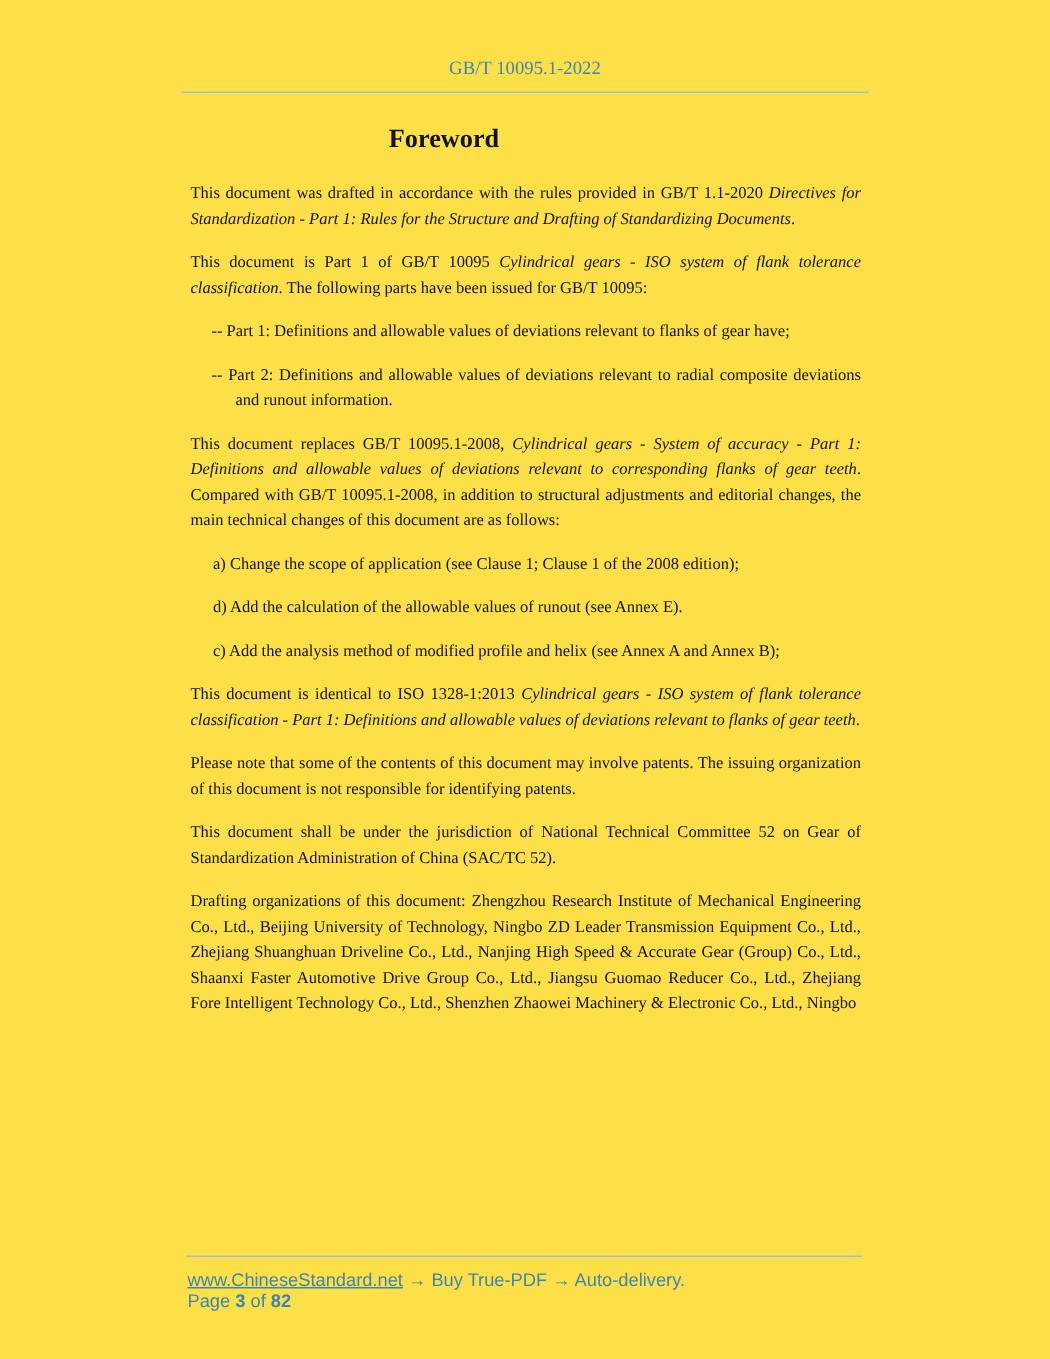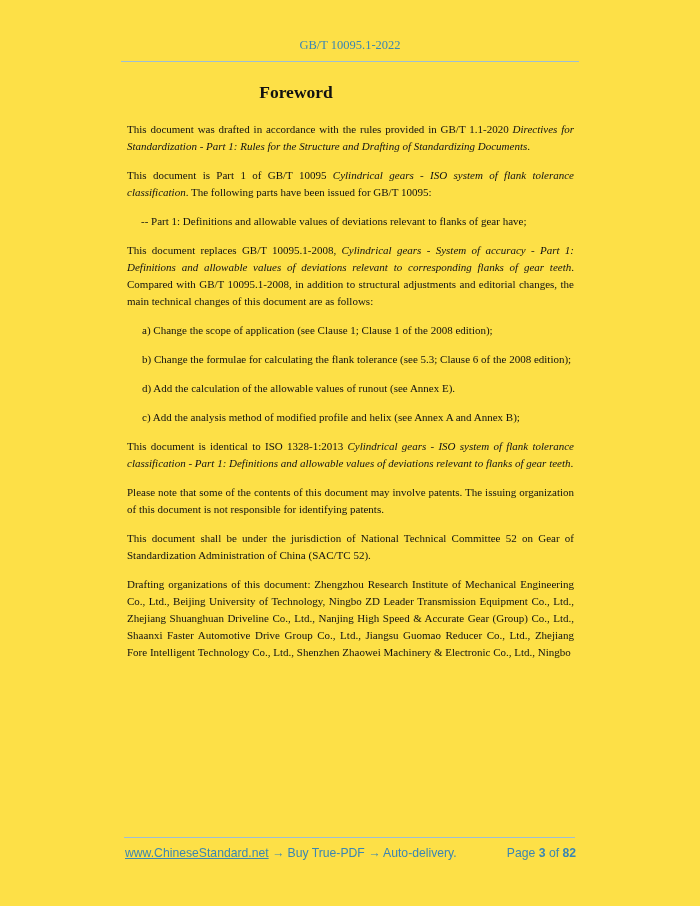--- a/index.html
+++ b/index.html
@@ -23,21 +23,21 @@
   .body p { margin: 0 0 12px 0; text-align: justify; }
   .body p.list { padding-left: 30px; text-indent: -15px; margin-left: 0; }
   .body p.list.dash { padding-left: 30px; text-indent: -16px; }
   .body em { font-style: italic; }
   .footer-rule {
     position: absolute; top: 837px; left: 124px; width: 451px; height: 1px; background: #9fbfd3;
   }
   .footer {
     position: absolute; top: 846px; left: 125px; width: 451px;
     font-family: "Liberation Sans", sans-serif; font-size: 12.2px; color: #3a86b4;
-    display: flex; justify-content: space-between;
+    display: flex; justify-content: space-between; flex-direction: column;
   }
   .footer a { color: #3a86b4; text-decoration: underline; }
   .footer b { font-weight: bold; }
 </style>
 </head>
 <body>
 
 <div class="page">
   <div class="header-code">GB/T 10095.1-2022</div>
   <div class="header-rule"></div>
@@ -45,25 +45,25 @@
   <div class="title">Foreword</div>
 
   <div class="body">
     <p>
       <span>This document was drafted in accordance with the rules provided in GB/T 1.1-2020 </span><em>Directives for Standardization - Part 1: Rules for the Structure and Drafting of Standardizing Documents</em><span>.</span>
     </p>
     <p>
       <span>This document is Part 1 of GB/T 10095 </span><em>Cylindrical gears - ISO system of flank tolerance classification</em><span>. The following parts have been issued for GB/T 10095:</span>
     </p>
     <p class="list dash">-- Part 1: Definitions and allowable values of deviations relevant to flanks of gear have;</p>
+    <p class="list dash">-- Part 2: Definitions and allowable values of deviations relevant to radial composite deviations and runout information.</p>
     <p>
       <span>This document replaces GB/T 10095.1-2008, </span><em>Cylindrical gears - System of accuracy - Part 1: Definitions and allowable values of deviations relevant to corresponding flanks of gear teeth</em><span>. Compared with GB/T 10095.1-2008, in addition to structural adjustments and editorial changes, the main technical changes of this document are as follows:</span>
     </p>
     <p class="list">a) Change the scope of application (see Clause 1; Clause 1 of the 2008 edition);</p>
-    <p class="list">b) Change the formulae for calculating the flank tolerance (see 5.3; Clause 6 of the 2008 edition);</p>
     <p class="list">d) Add the calculation of the allowable values of runout (see Annex E).</p>
     <p class="list">c) Add the analysis method of modified profile and helix (see Annex A and Annex B);</p>
     <p>
       <span>This document is identical to ISO 1328-1:2013 </span><em>Cylindrical gears - ISO system of flank tolerance classification - Part 1: Definitions and allowable values of deviations relevant to flanks of gear teeth</em><span>.</span>
     </p>
     <p>Please note that some of the contents of this document may involve patents. The issuing organization of this document is not responsible for identifying patents.</p>
     <p>This document shall be under the jurisdiction of National Technical Committee 52 on Gear of Standardization Administration of China (SAC/TC 52).</p>
     <p>Drafting organizations of this document: Zhengzhou Research Institute of Mechanical Engineering Co., Ltd., Beijing University of Technology, Ningbo ZD Leader Transmission Equipment Co., Ltd., Zhejiang Shuanghuan Driveline Co., Ltd., Nanjing High Speed &amp; Accurate Gear (Group) Co., Ltd., Shaanxi Faster Automotive Drive Group Co., Ltd., Jiangsu Guomao Reducer Co., Ltd., Zhejiang Fore Intelligent Technology Co., Ltd., Shenzhen Zhaowei Machinery &amp; Electronic Co., Ltd., Ningbo</p>
   </div>
 

